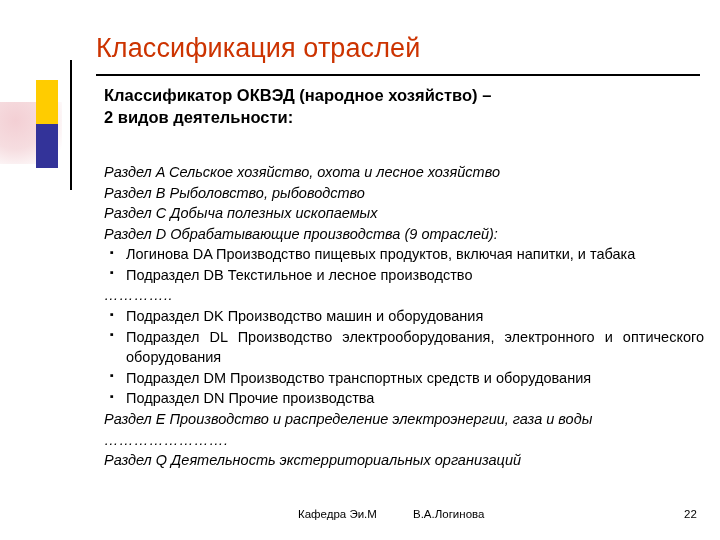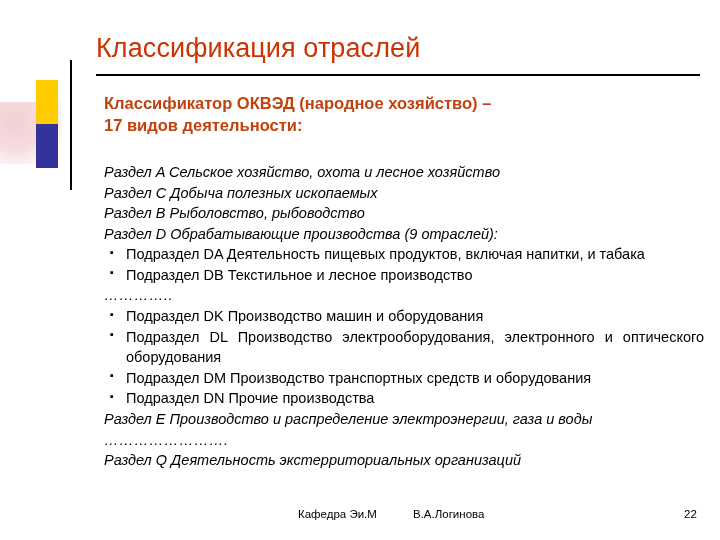--- a/index.html
+++ b/index.html
@@ -81,25 +81,25 @@
     top: 74px;
     width: 604px;
     height: 2px;
     background: #000000;
   }
 
   
   .subtitle {
     position: absolute;
     left: 104px;
-    top: 93px;
+    top: 85px;
     width: 600px;
     font-size: 16.5px;
     font-weight: bold;
-    color: #c2410c;
+    color: #000000;
     line-height: 1.33;
   }
 
   
   .body-block {
     position: absolute;
     left: 104px;
     top: 162px;
     width: 600px;
     font-size: 14.5px;
@@ -168,33 +168,33 @@
     <div class="yellow"></div>
     <div class="blue"></div>
     <div class="vline"></div>
   </div>
 
   <div class="title">Классификация отраслей</div>
   <div class="title-rule"></div>
 
   <div class="subtitle">
     <div>Классификатор ОКВЭД (народное хозяйство) –</div>
-    <div>17 видов деятельности:</div>
+    <div>2 видов деятельности:</div>
   </div>
 
   <div class="body-block">
 
     <div class="line">Раздел A Сельское хозяйство, охота и лесное хозяйство</div>
+    <div class="line">Раздел B Рыболовство, рыбоводство</div>
     <div class="line">Раздел C Добыча полезных ископаемых</div>
-    <div class="line">Раздел B Рыболовство, рыбоводство</div>
     <div class="line">Раздел D Обрабатывающие производства (9 отраслей):</div>
 
     <div class="bullet-row wrapline">
       <span class="bullet">▪</span>
-      <span>Подраздел DA Деятельность пищевых продуктов, включая напитки, и табака</span>
+      <span>Логинова DA Производство пищевых продуктов, включая напитки, и табака</span>
     </div>
 
     <div class="bullet-row wrapline">
       <span class="bullet">▪</span>
       <span>Подраздел DB Текстильное и лесное производство</span>
     </div>
 
     <div class="line dots">…………..</div>
 
     <div class="bullet-row wrapline">

